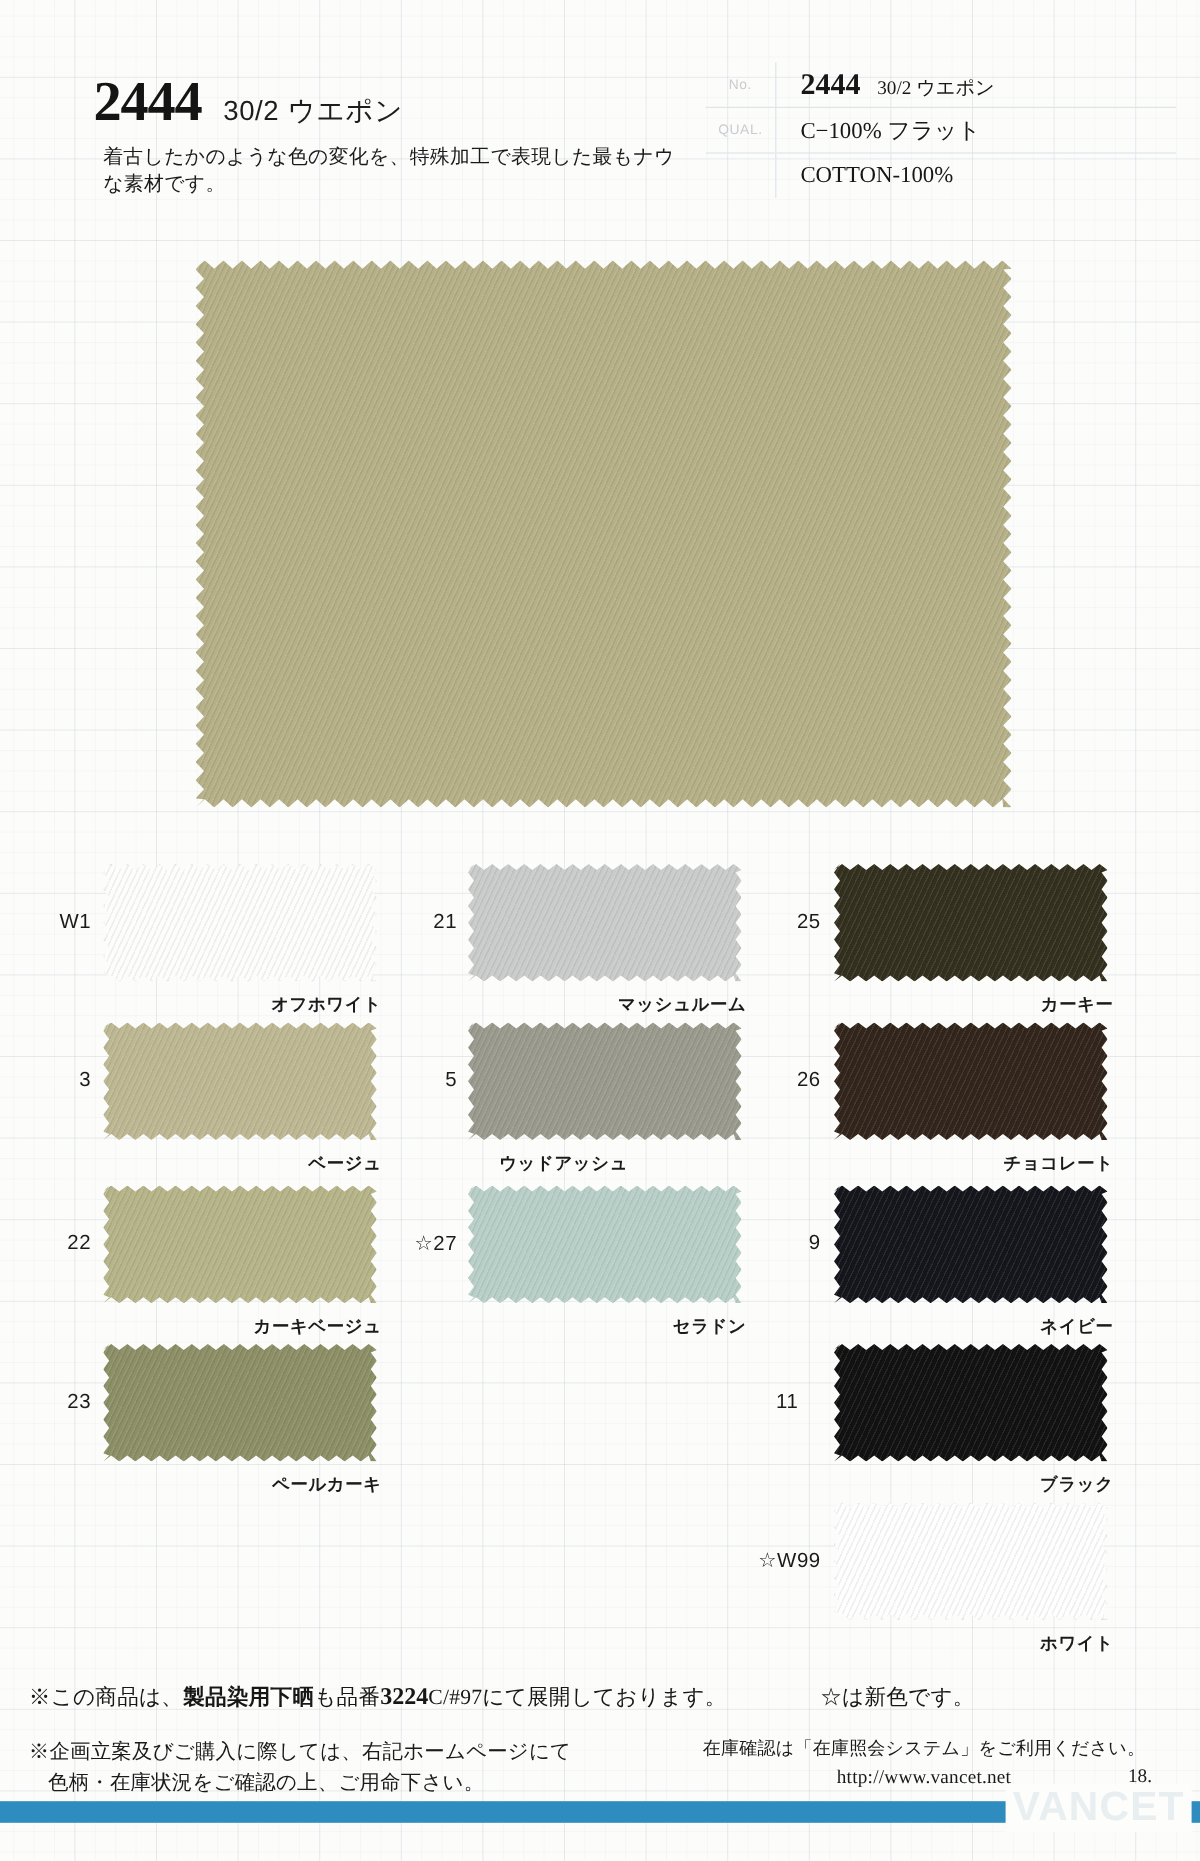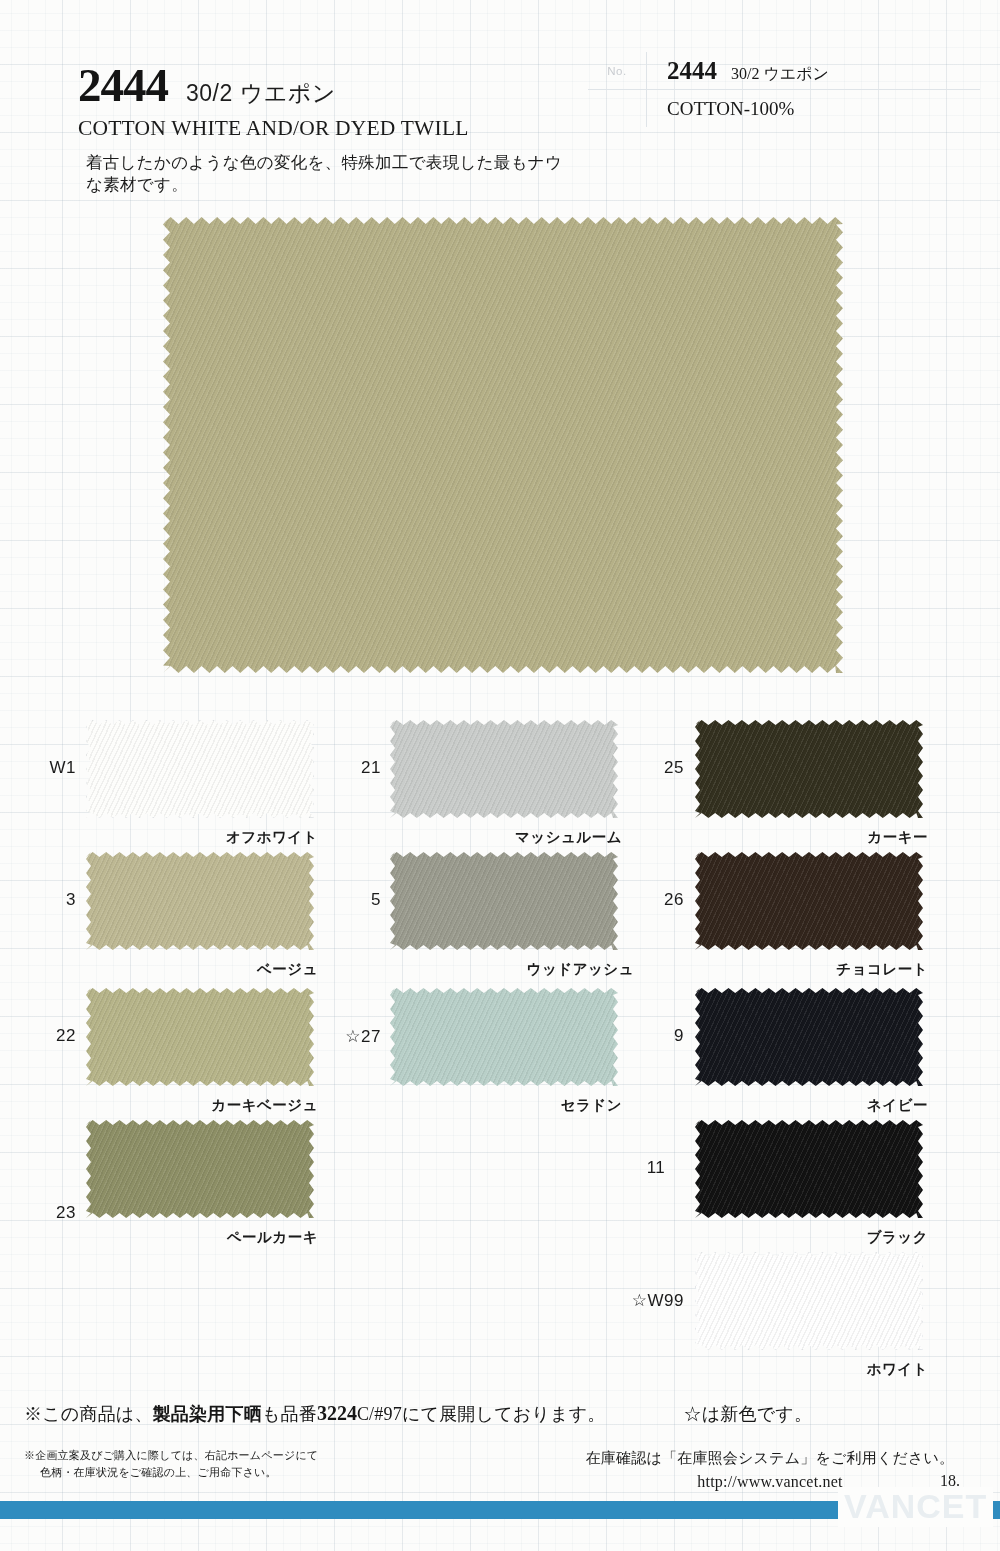--- a/index.html
+++ b/index.html
@@ -119,21 +119,21 @@
     font-size:18px;color:#171717;letter-spacing:.2px;
     display:flex;align-items:baseline;
   }
   .note-main .b{font-weight:bold;}
   .note-main .numbig{font-weight:bold;font-size:20px;letter-spacing:0;}
   .note-star{margin-left:78px;}
 
   .note-bl{
     position:absolute;left:24px;top:1447px;width:470px;
     font-family:"Liberation Serif", serif;
-    font-size:11px;line-height:1.55;color:#1a1a1a;letter-spacing:.2px;
+    font-size:17px;line-height:1.55;color:#1a1a1a;letter-spacing:.2px;
   }
   .note-bl .l2{margin-left:16px;display:block;}
   .note-br{
     position:absolute;left:560px;top:1447px;width:420px;
     font-family:"Liberation Serif", serif;
     font-size:15px;line-height:1.55;color:#1a1a1a;text-align:center;letter-spacing:.2px;
   }
   .url{font-family:"Liberation Serif", serif;font-size:16px;letter-spacing:.2px;}
   .pageno{
     position:absolute;left:940px;top:1472px;
@@ -158,33 +158,36 @@
 </head>
 <body>
 
 <div id="page"></div>
 
 <div class="hdr-left">
   <div class="hdr-line1">
     <span class="code-big">2444</span>
     <span class="code-sub">30/2 ウエポン</span>
   </div>
-  <div class="eng-title">COTTON WHITE AND/OR DYED TWILL</div>
   <div class="jp-desc">着古したかのような色の変化を、特殊加工で表現した最もナウな素材です。</div>
 </div>
 
 <div class="spec">
   <div class="spec-row">
     <div class="spec-key">No.</div>
     <div class="spec-val">
       <span class="big">2444</span>
       <span class="sm">30/2 ウエポン</span>
     </div>
   </div>
   <div class="spec-row">
+    <div class="spec-key">QUAL.</div>
+    <div class="spec-val">C−100%  フラット</div>
+  </div>
+  <div class="spec-row">
     <div class="spec-key blank"></div>
     <div class="spec-val">COTTON-100%</div>
   </div>
 </div>
 
 <div class="main-swatch">
   <div class="fabric pinked" id="main-fabric" style="background: rgb(181, 176, 135); --pk: 0.0px 7.0px,7.7px 0.0px,15.5px 7.0px,23.2px 0.0px,30.9px 7.0px,38.6px 0.0px,46.4px 7.0px,54.1px 0.0px,61.8px 7.0px,69.5px 0.0px,77.3px 7.0px,85.0px 0.0px,92.7px 7.0px,100.5px 0.0px,108.2px 7.0px,115.9px 0.0px,123.6px 7.0px,131.4px 0.0px,139.1px 7.0px,146.8px 0.0px,154.5px 7.0px,162.3px 0.0px,170.0px 7.0px,177.7px 0.0px,185.5px 7.0px,193.2px 0.0px,200.9px 7.0px,208.6px 0.0px,216.4px 7.0px,224.1px 0.0px,231.8px 7.0px,239.5px 0.0px,247.3px 7.0px,255.0px 0.0px,262.7px 7.0px,270.5px 0.0px,278.2px 7.0px,285.9px 0.0px,293.6px 7.0px,301.4px 0.0px,309.1px 7.0px,316.8px 0.0px,324.5px 7.0px,332.3px 0.0px,340.0px 7.0px,347.7px 0.0px,355.5px 7.0px,363.2px 0.0px,370.9px 7.0px,378.6px 0.0px,386.4px 7.0px,394.1px 0.0px,401.8px 7.0px,409.5px 0.0px,417.3px 7.0px,425.0px 0.0px,432.7px 7.0px,440.5px 0.0px,448.2px 7.0px,455.9px 0.0px,463.6px 7.0px,471.4px 0.0px,479.1px 7.0px,486.8px 0.0px,494.5px 7.0px,502.3px 0.0px,510.0px 7.0px,517.7px 0.0px,525.5px 7.0px,533.2px 0.0px,540.9px 7.0px,548.6px 0.0px,556.4px 7.0px,564.1px 0.0px,571.8px 7.0px,579.5px 0.0px,587.3px 7.0px,595.0px 0.0px,602.7px 7.0px,610.5px 0.0px,618.2px 7.0px,625.9px 0.0px,633.6px 7.0px,641.4px 0.0px,649.1px 7.0px,656.8px 0.0px,664.5px 7.0px,672.3px 0.0px,680.0px 7.0px,673.0px 7.6px,680.0px 15.2px,673.0px 22.8px,680.0px 30.4px,673.0px 38.0px,680.0px 45.6px,673.0px 53.2px,680.0px 60.8px,673.0px 68.4px,680.0px 76.0px,673.0px 83.6px,680.0px 91.2px,673.0px 98.8px,680.0px 106.4px,673.0px 114.0px,680.0px 121.6px,673.0px 129.2px,680.0px 136.8px,673.0px 144.4px,680.0px 152.0px,673.0px 159.6px,680.0px 167.2px,673.0px 174.8px,680.0px 182.4px,673.0px 190.0px,680.0px 197.6px,673.0px 205.2px,680.0px 212.8px,673.0px 220.4px,680.0px 228.0px,673.0px 235.6px,680.0px 243.2px,673.0px 250.8px,680.0px 258.4px,673.0px 266.0px,680.0px 273.6px,673.0px 281.2px,680.0px 288.8px,673.0px 296.4px,680.0px 304.0px,673.0px 311.6px,680.0px 319.2px,673.0px 326.8px,680.0px 334.4px,673.0px 342.0px,680.0px 349.6px,673.0px 357.2px,680.0px 364.8px,673.0px 372.4px,680.0px 380.0px,673.0px 387.6px,680.0px 395.2px,673.0px 402.8px,680.0px 410.4px,673.0px 418.0px,680.0px 425.6px,673.0px 433.2px,680.0px 440.8px,673.0px 448.4px,680.0px 456.0px,673.0px 456.0px,672.3px 449.0px,664.5px 456.0px,656.8px 449.0px,649.1px 456.0px,641.4px 449.0px,633.6px 456.0px,625.9px 449.0px,618.2px 456.0px,610.5px 449.0px,602.7px 456.0px,595.0px 449.0px,587.3px 456.0px,579.5px 449.0px,571.8px 456.0px,564.1px 449.0px,556.4px 456.0px,548.6px 449.0px,540.9px 456.0px,533.2px 449.0px,525.5px 456.0px,517.7px 449.0px,510.0px 456.0px,502.3px 449.0px,494.5px 456.0px,486.8px 449.0px,479.1px 456.0px,471.4px 449.0px,463.6px 456.0px,455.9px 449.0px,448.2px 456.0px,440.5px 449.0px,432.7px 456.0px,425.0px 449.0px,417.3px 456.0px,409.5px 449.0px,401.8px 456.0px,394.1px 449.0px,386.4px 456.0px,378.6px 449.0px,370.9px 456.0px,363.2px 449.0px,355.5px 456.0px,347.7px 449.0px,340.0px 456.0px,332.3px 449.0px,324.5px 456.0px,316.8px 449.0px,309.1px 456.0px,301.4px 449.0px,293.6px 456.0px,285.9px 449.0px,278.2px 456.0px,270.5px 449.0px,262.7px 456.0px,255.0px 449.0px,247.3px 456.0px,239.5px 449.0px,231.8px 456.0px,224.1px 449.0px,216.4px 456.0px,208.6px 449.0px,200.9px 456.0px,193.2px 449.0px,185.5px 456.0px,177.7px 449.0px,170.0px 456.0px,162.3px 449.0px,154.5px 456.0px,146.8px 449.0px,139.1px 456.0px,131.4px 449.0px,123.6px 456.0px,115.9px 449.0px,108.2px 456.0px,100.5px 449.0px,92.7px 456.0px,85.0px 449.0px,77.3px 456.0px,69.5px 449.0px,61.8px 456.0px,54.1px 449.0px,46.4px 456.0px,38.6px 449.0px,30.9px 456.0px,23.2px 449.0px,15.5px 456.0px,7.7px 449.0px,0.0px 456.0px,7.0px 449.0px,0.0px 448.4px,7.0px 440.8px,0.0px 433.2px,7.0px 425.6px,0.0px 418.0px,7.0px 410.4px,0.0px 402.8px,7.0px 395.2px,0.0px 387.6px,7.0px 380.0px,0.0px 372.4px,7.0px 364.8px,0.0px 357.2px,7.0px 349.6px,0.0px 342.0px,7.0px 334.4px,0.0px 326.8px,7.0px 319.2px,0.0px 311.6px,7.0px 304.0px,0.0px 296.4px,7.0px 288.8px,0.0px 281.2px,7.0px 273.6px,0.0px 266.0px,7.0px 258.4px,0.0px 250.8px,7.0px 243.2px,0.0px 235.6px,7.0px 228.0px,0.0px 220.4px,7.0px 212.8px,0.0px 205.2px,7.0px 197.6px,0.0px 190.0px,7.0px 182.4px,0.0px 174.8px,7.0px 167.2px,0.0px 159.6px,7.0px 152.0px,0.0px 144.4px,7.0px 136.8px,0.0px 129.2px,7.0px 121.6px,0.0px 114.0px,7.0px 106.4px,0.0px 98.8px,7.0px 91.2px,0.0px 83.6px,7.0px 76.0px,0.0px 68.4px,7.0px 60.8px,0.0px 53.2px,7.0px 45.6px,0.0px 38.0px,7.0px 30.4px,0.0px 22.8px,7.0px 15.2px,0.0px 7.6px,7.0px 0.0px;"></div>
 </div>
 
 <div class="grid" id="swatch-grid">
@@ -206,36 +209,36 @@
       <div class="sw-box" style="left: 86px; top: 288px; width: 228px; height: 98px;">
         <div class="fabric pinked" style="background: rgb(182, 180, 137); --pk: 0.0px 5.0px,6.7px 0.0px,13.4px 5.0px,20.1px 0.0px,26.8px 5.0px,33.5px 0.0px,40.2px 5.0px,46.9px 0.0px,53.6px 5.0px,60.4px 0.0px,67.1px 5.0px,73.8px 0.0px,80.5px 5.0px,87.2px 0.0px,93.9px 5.0px,100.6px 0.0px,107.3px 5.0px,114.0px 0.0px,120.7px 5.0px,127.4px 0.0px,134.1px 5.0px,140.8px 0.0px,147.5px 5.0px,154.2px 0.0px,160.9px 5.0px,167.6px 0.0px,174.4px 5.0px,181.1px 0.0px,187.8px 5.0px,194.5px 0.0px,201.2px 5.0px,207.9px 0.0px,214.6px 5.0px,221.3px 0.0px,228.0px 5.0px,223.0px 7.0px,228.0px 14.0px,223.0px 21.0px,228.0px 28.0px,223.0px 35.0px,228.0px 42.0px,223.0px 49.0px,228.0px 56.0px,223.0px 63.0px,228.0px 70.0px,223.0px 77.0px,228.0px 84.0px,223.0px 91.0px,228.0px 98.0px,223.0px 98.0px,221.3px 93.0px,214.6px 98.0px,207.9px 93.0px,201.2px 98.0px,194.5px 93.0px,187.8px 98.0px,181.1px 93.0px,174.4px 98.0px,167.6px 93.0px,160.9px 98.0px,154.2px 93.0px,147.5px 98.0px,140.8px 93.0px,134.1px 98.0px,127.4px 93.0px,120.7px 98.0px,114.0px 93.0px,107.3px 98.0px,100.6px 93.0px,93.9px 98.0px,87.2px 93.0px,80.5px 98.0px,73.8px 93.0px,67.1px 98.0px,60.4px 93.0px,53.6px 98.0px,46.9px 93.0px,40.2px 98.0px,33.5px 93.0px,26.8px 98.0px,20.1px 93.0px,13.4px 98.0px,6.7px 93.0px,0.0px 98.0px,5.0px 93.0px,0.0px 91.0px,5.0px 84.0px,0.0px 77.0px,5.0px 70.0px,0.0px 63.0px,5.0px 56.0px,0.0px 49.0px,5.0px 42.0px,0.0px 35.0px,5.0px 28.0px,0.0px 21.0px,5.0px 14.0px,0.0px 7.0px,5.0px 0.0px;"></div>
       </div>
       <div class="sw-num" style="left: 20px; top: 326px; width: 56px;">22</div>
       <div class="sw-name" style="left: 120px; top: 396px; width: 198px; text-align: right;">カーキベージュ</div>
     </div>
     <div class="cell">
       <div class="sw-box" style="left: 86px; top: 420px; width: 228px; height: 98px;">
         <div class="fabric pinked" style="background: rgb(141, 143, 102); --pk: 0.0px 5.0px,6.7px 0.0px,13.4px 5.0px,20.1px 0.0px,26.8px 5.0px,33.5px 0.0px,40.2px 5.0px,46.9px 0.0px,53.6px 5.0px,60.4px 0.0px,67.1px 5.0px,73.8px 0.0px,80.5px 5.0px,87.2px 0.0px,93.9px 5.0px,100.6px 0.0px,107.3px 5.0px,114.0px 0.0px,120.7px 5.0px,127.4px 0.0px,134.1px 5.0px,140.8px 0.0px,147.5px 5.0px,154.2px 0.0px,160.9px 5.0px,167.6px 0.0px,174.4px 5.0px,181.1px 0.0px,187.8px 5.0px,194.5px 0.0px,201.2px 5.0px,207.9px 0.0px,214.6px 5.0px,221.3px 0.0px,228.0px 5.0px,223.0px 7.0px,228.0px 14.0px,223.0px 21.0px,228.0px 28.0px,223.0px 35.0px,228.0px 42.0px,223.0px 49.0px,228.0px 56.0px,223.0px 63.0px,228.0px 70.0px,223.0px 77.0px,228.0px 84.0px,223.0px 91.0px,228.0px 98.0px,223.0px 98.0px,221.3px 93.0px,214.6px 98.0px,207.9px 93.0px,201.2px 98.0px,194.5px 93.0px,187.8px 98.0px,181.1px 93.0px,174.4px 98.0px,167.6px 93.0px,160.9px 98.0px,154.2px 93.0px,147.5px 98.0px,140.8px 93.0px,134.1px 98.0px,127.4px 93.0px,120.7px 98.0px,114.0px 93.0px,107.3px 98.0px,100.6px 93.0px,93.9px 98.0px,87.2px 93.0px,80.5px 98.0px,73.8px 93.0px,67.1px 98.0px,60.4px 93.0px,53.6px 98.0px,46.9px 93.0px,40.2px 98.0px,33.5px 93.0px,26.8px 98.0px,20.1px 93.0px,13.4px 98.0px,6.7px 93.0px,0.0px 98.0px,5.0px 93.0px,0.0px 91.0px,5.0px 84.0px,0.0px 77.0px,5.0px 70.0px,0.0px 63.0px,5.0px 56.0px,0.0px 49.0px,5.0px 42.0px,0.0px 35.0px,5.0px 28.0px,0.0px 21.0px,5.0px 14.0px,0.0px 7.0px,5.0px 0.0px;"></div>
       </div>
-      <div class="sw-num" style="left: 20px; top: 458px; width: 56px; margin-top: 45px;">23</div>
+      <div class="sw-num" style="left: 20px; top: 458px; width: 56px;">23</div>
       <div class="sw-name" style="left: 120px; top: 528px; width: 198px; text-align: right;">ペールカーキ</div>
     </div>
     <div class="cell">
       <div class="sw-box" style="left: 390px; top: 20px; width: 228px; height: 98px;">
         <div class="fabric pinked" style="background: rgb(201, 204, 202); --pk: 0.0px 5.0px,6.7px 0.0px,13.4px 5.0px,20.1px 0.0px,26.8px 5.0px,33.5px 0.0px,40.2px 5.0px,46.9px 0.0px,53.6px 5.0px,60.4px 0.0px,67.1px 5.0px,73.8px 0.0px,80.5px 5.0px,87.2px 0.0px,93.9px 5.0px,100.6px 0.0px,107.3px 5.0px,114.0px 0.0px,120.7px 5.0px,127.4px 0.0px,134.1px 5.0px,140.8px 0.0px,147.5px 5.0px,154.2px 0.0px,160.9px 5.0px,167.6px 0.0px,174.4px 5.0px,181.1px 0.0px,187.8px 5.0px,194.5px 0.0px,201.2px 5.0px,207.9px 0.0px,214.6px 5.0px,221.3px 0.0px,228.0px 5.0px,223.0px 7.0px,228.0px 14.0px,223.0px 21.0px,228.0px 28.0px,223.0px 35.0px,228.0px 42.0px,223.0px 49.0px,228.0px 56.0px,223.0px 63.0px,228.0px 70.0px,223.0px 77.0px,228.0px 84.0px,223.0px 91.0px,228.0px 98.0px,223.0px 98.0px,221.3px 93.0px,214.6px 98.0px,207.9px 93.0px,201.2px 98.0px,194.5px 93.0px,187.8px 98.0px,181.1px 93.0px,174.4px 98.0px,167.6px 93.0px,160.9px 98.0px,154.2px 93.0px,147.5px 98.0px,140.8px 93.0px,134.1px 98.0px,127.4px 93.0px,120.7px 98.0px,114.0px 93.0px,107.3px 98.0px,100.6px 93.0px,93.9px 98.0px,87.2px 93.0px,80.5px 98.0px,73.8px 93.0px,67.1px 98.0px,60.4px 93.0px,53.6px 98.0px,46.9px 93.0px,40.2px 98.0px,33.5px 93.0px,26.8px 98.0px,20.1px 93.0px,13.4px 98.0px,6.7px 93.0px,0.0px 98.0px,5.0px 93.0px,0.0px 91.0px,5.0px 84.0px,0.0px 77.0px,5.0px 70.0px,0.0px 63.0px,5.0px 56.0px,0.0px 49.0px,5.0px 42.0px,0.0px 35.0px,5.0px 28.0px,0.0px 21.0px,5.0px 14.0px,0.0px 7.0px,5.0px 0.0px;"></div>
       </div>
       <div class="sw-num" style="left: 325px; top: 58px; width: 56px;">21</div>
       <div class="sw-name" style="left: 424px; top: 128px; width: 198px; text-align: right;">マッシュルーム</div>
     </div>
     <div class="cell">
       <div class="sw-box" style="left: 390px; top: 152px; width: 228px; height: 98px;">
         <div class="fabric pinked" style="background: rgb(154, 155, 142); --pk: 0.0px 5.0px,6.7px 0.0px,13.4px 5.0px,20.1px 0.0px,26.8px 5.0px,33.5px 0.0px,40.2px 5.0px,46.9px 0.0px,53.6px 5.0px,60.4px 0.0px,67.1px 5.0px,73.8px 0.0px,80.5px 5.0px,87.2px 0.0px,93.9px 5.0px,100.6px 0.0px,107.3px 5.0px,114.0px 0.0px,120.7px 5.0px,127.4px 0.0px,134.1px 5.0px,140.8px 0.0px,147.5px 5.0px,154.2px 0.0px,160.9px 5.0px,167.6px 0.0px,174.4px 5.0px,181.1px 0.0px,187.8px 5.0px,194.5px 0.0px,201.2px 5.0px,207.9px 0.0px,214.6px 5.0px,221.3px 0.0px,228.0px 5.0px,223.0px 7.0px,228.0px 14.0px,223.0px 21.0px,228.0px 28.0px,223.0px 35.0px,228.0px 42.0px,223.0px 49.0px,228.0px 56.0px,223.0px 63.0px,228.0px 70.0px,223.0px 77.0px,228.0px 84.0px,223.0px 91.0px,228.0px 98.0px,223.0px 98.0px,221.3px 93.0px,214.6px 98.0px,207.9px 93.0px,201.2px 98.0px,194.5px 93.0px,187.8px 98.0px,181.1px 93.0px,174.4px 98.0px,167.6px 93.0px,160.9px 98.0px,154.2px 93.0px,147.5px 98.0px,140.8px 93.0px,134.1px 98.0px,127.4px 93.0px,120.7px 98.0px,114.0px 93.0px,107.3px 98.0px,100.6px 93.0px,93.9px 98.0px,87.2px 93.0px,80.5px 98.0px,73.8px 93.0px,67.1px 98.0px,60.4px 93.0px,53.6px 98.0px,46.9px 93.0px,40.2px 98.0px,33.5px 93.0px,26.8px 98.0px,20.1px 93.0px,13.4px 98.0px,6.7px 93.0px,0.0px 98.0px,5.0px 93.0px,0.0px 91.0px,5.0px 84.0px,0.0px 77.0px,5.0px 70.0px,0.0px 63.0px,5.0px 56.0px,0.0px 49.0px,5.0px 42.0px,0.0px 35.0px,5.0px 28.0px,0.0px 21.0px,5.0px 14.0px,0.0px 7.0px,5.0px 0.0px;"></div>
       </div>
       <div class="sw-num" style="left: 325px; top: 190px; width: 56px;">5</div>
-      <div class="sw-name" style="left: 436px; top: 260px; width: 198px; text-align: right;">ウッドアッシュ</div>
+      <div class="sw-name" style="left: 416px; top: 260px; width: 198px; text-align: left;">ウッドアッシュ</div>
     </div>
     <div class="cell">
       <div class="sw-box" style="left: 390px; top: 288px; width: 228px; height: 98px;">
         <div class="fabric pinked" style="background: rgb(184, 207, 200); --pk: 0.0px 5.0px,6.7px 0.0px,13.4px 5.0px,20.1px 0.0px,26.8px 5.0px,33.5px 0.0px,40.2px 5.0px,46.9px 0.0px,53.6px 5.0px,60.4px 0.0px,67.1px 5.0px,73.8px 0.0px,80.5px 5.0px,87.2px 0.0px,93.9px 5.0px,100.6px 0.0px,107.3px 5.0px,114.0px 0.0px,120.7px 5.0px,127.4px 0.0px,134.1px 5.0px,140.8px 0.0px,147.5px 5.0px,154.2px 0.0px,160.9px 5.0px,167.6px 0.0px,174.4px 5.0px,181.1px 0.0px,187.8px 5.0px,194.5px 0.0px,201.2px 5.0px,207.9px 0.0px,214.6px 5.0px,221.3px 0.0px,228.0px 5.0px,223.0px 7.0px,228.0px 14.0px,223.0px 21.0px,228.0px 28.0px,223.0px 35.0px,228.0px 42.0px,223.0px 49.0px,228.0px 56.0px,223.0px 63.0px,228.0px 70.0px,223.0px 77.0px,228.0px 84.0px,223.0px 91.0px,228.0px 98.0px,223.0px 98.0px,221.3px 93.0px,214.6px 98.0px,207.9px 93.0px,201.2px 98.0px,194.5px 93.0px,187.8px 98.0px,181.1px 93.0px,174.4px 98.0px,167.6px 93.0px,160.9px 98.0px,154.2px 93.0px,147.5px 98.0px,140.8px 93.0px,134.1px 98.0px,127.4px 93.0px,120.7px 98.0px,114.0px 93.0px,107.3px 98.0px,100.6px 93.0px,93.9px 98.0px,87.2px 93.0px,80.5px 98.0px,73.8px 93.0px,67.1px 98.0px,60.4px 93.0px,53.6px 98.0px,46.9px 93.0px,40.2px 98.0px,33.5px 93.0px,26.8px 98.0px,20.1px 93.0px,13.4px 98.0px,6.7px 93.0px,0.0px 98.0px,5.0px 93.0px,0.0px 91.0px,5.0px 84.0px,0.0px 77.0px,5.0px 70.0px,0.0px 63.0px,5.0px 56.0px,0.0px 49.0px,5.0px 42.0px,0.0px 35.0px,5.0px 28.0px,0.0px 21.0px,5.0px 14.0px,0.0px 7.0px,5.0px 0.0px;"></div>
       </div>
       <div class="sw-num" style="left: 325px; top: 326px; width: 56px;">☆27</div>
       <div class="sw-name" style="left: 424px; top: 396px; width: 198px; text-align: right;">セラドン</div>
     </div>
     <div class="cell">
       <div class="sw-box" style="left: 695px; top: 20px; width: 228px; height: 98px;">

